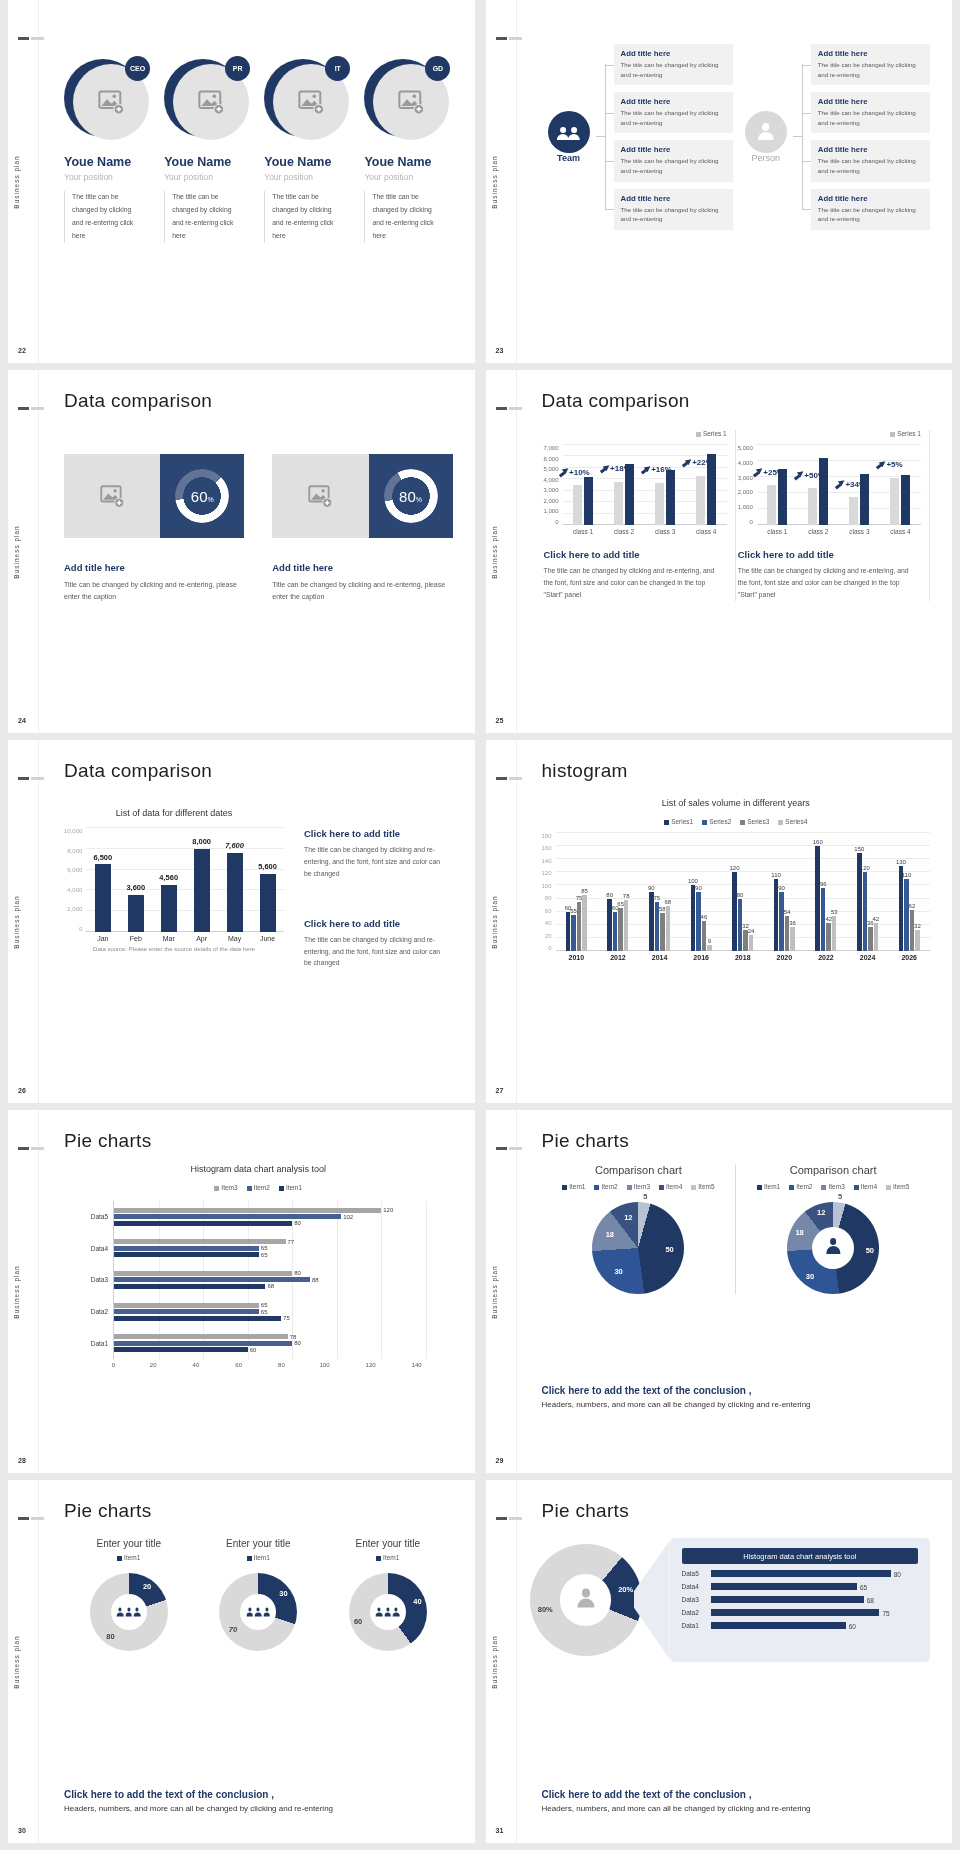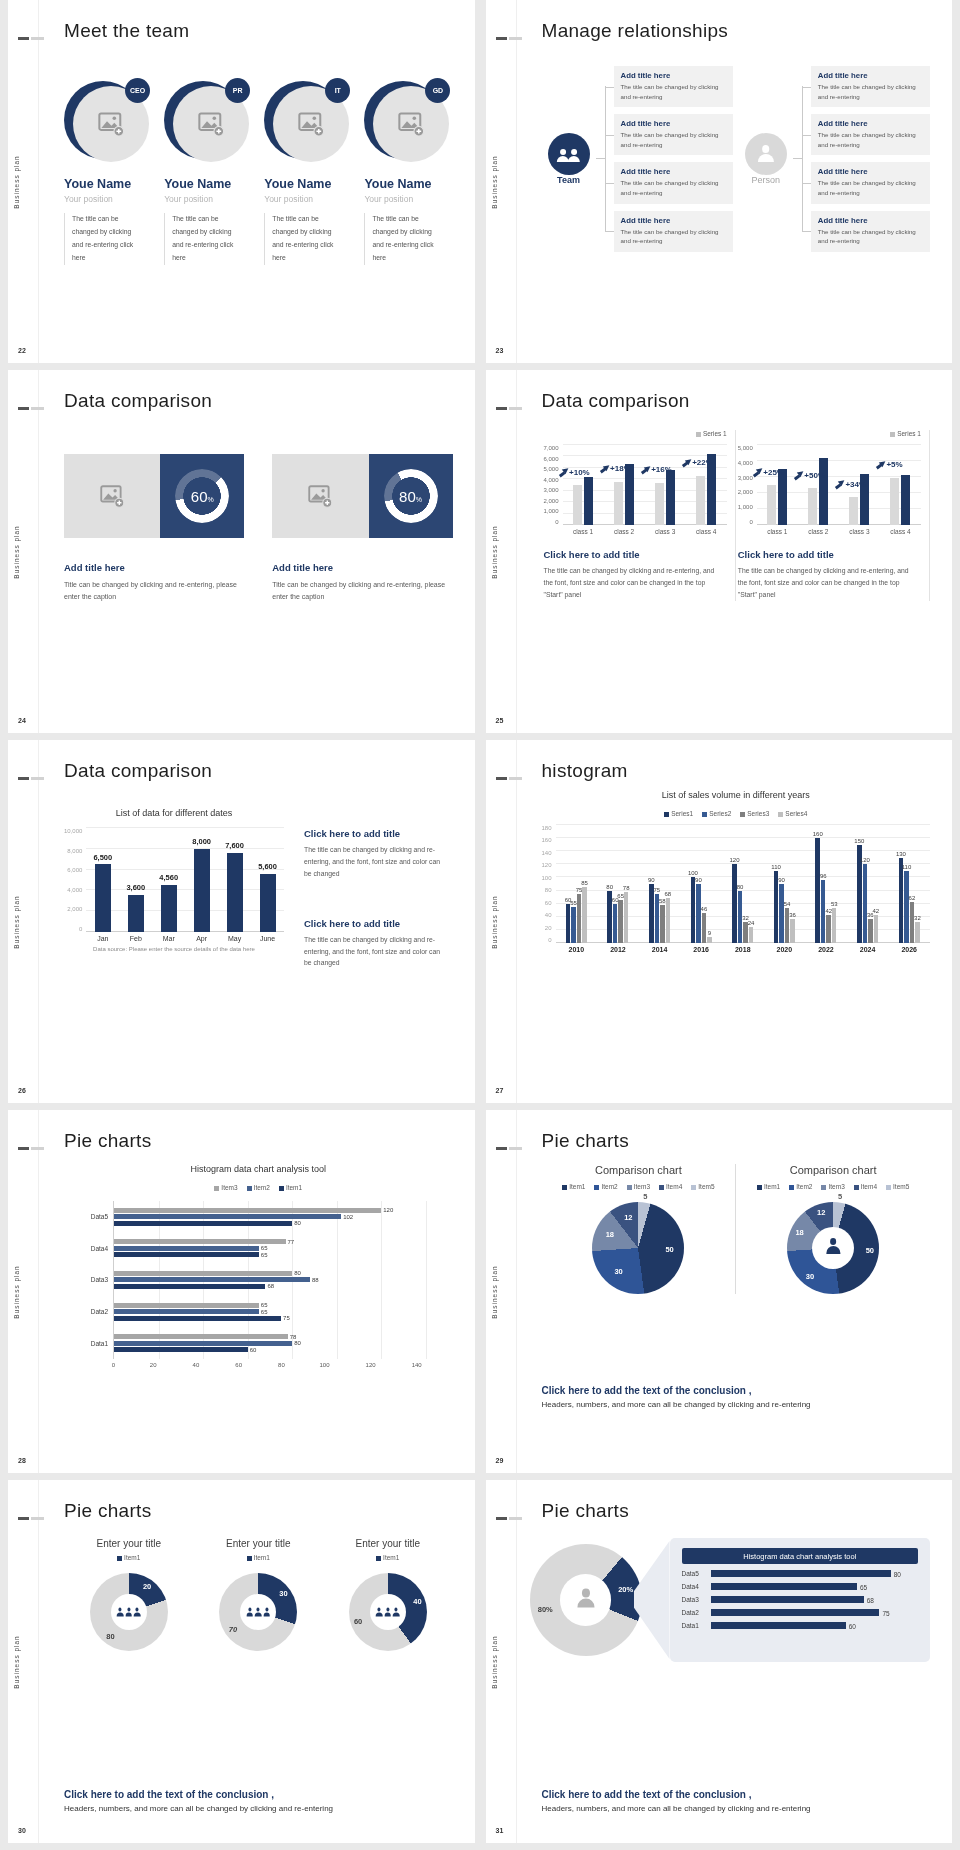--- a/index.html
+++ b/index.html
@@ -90,21 +90,21 @@
   .cta-b{margin-top:5px;font-size:6.8px;color:#595959;line-height:1.75;padding-right:6px}
   
   .s26-row{display:flex;margin-top:26px;gap:20px}
   .s26-chart{flex:0 0 220px}
   .c-title{font-size:9px;color:#333;text-align:center;margin-bottom:10px}
   .s26-chart .vb-y{color:#a8a8a8}
   .s26-chart .vb-x span{font-size:7px;color:#333}
   .src{margin-top:4px;font-size:6px;color:#8c8c8c;text-align:center}
   .s26-blocks{flex:1;display:flex;flex-direction:column;gap:24px;padding-top:6px}
   
-  .s27-chart{margin-top:8px}
+  .s27-chart{margin-top:16px}
   .s27-chart .vb-y{color:#a8a8a8}
   .s27-chart .vb-group{gap:1px}
   .s27-chart .vb-x span{font-weight:bold;font-size:7px;color:#222}
   .s27-chart .lg-row{margin:4px 0 8px}
   
   .s28-wrap{width:335px;margin:12px auto 0}
   .s28-wrap .lg-row{margin:4px 0 10px}
   .hb{display:grid;grid-template-columns:auto 1fr;column-gap:5px}
   .hb-y{display:flex;flex-direction:column;justify-content:space-around;align-items:flex-end;font-size:6.5px;color:#404040}
   .hb-plot{position:relative;border-left:1px solid #cfcfcf}
@@ -154,21 +154,20 @@
 
   <div class="slide">
     <span class="rail-line"></span>
     <span class="vtext">Business plan</span>
     <span class="logo">
         <i class="d"></i>
         <i class="l"></i>
       </span>
     <span class="pnum">22</span>
     <div class="content">
-      <div class="stitle">Meet the team</div>
       <div class="team-grid">
         <div class="member">
           <div class="av">
             <span class="av-back"></span>
             <span class="av-face">
                 <svg class="pic-ico" width="27" height="25" viewBox="0 0 24 22">
                   <rect x="1.2" y="1.2" width="18.6" height="14.6" rx="1.5" fill="none" stroke="currentColor" stroke-width="1.8"></rect>
                   <circle cx="14.5" cy="5.5" r="1.6" fill="currentColor"></circle>
                   <path d="M3 14 L8 8 L12 12 L14.5 9.5 L18.8 14 Z" fill="currentColor"></path>
                   <circle cx="18.5" cy="17" r="4.3" fill="currentColor" stroke="#e3e3e3" stroke-width="1"></circle>
@@ -241,21 +240,20 @@
 
   <div class="slide">
     <span class="rail-line"></span>
     <span class="vtext">Business plan</span>
     <span class="logo">
         <i class="d"></i>
         <i class="l"></i>
       </span>
     <span class="pnum">23</span>
     <div class="content">
-      <div class="stitle">Manage relationships</div>
       <div class="s23-row">
         <div class="s23-half">
           <div class="nodecol">
             <span class="bigcirc navy">
                 <span class="icon-team">
                   <span class="pers"></span>
                   <span class="pers"></span>
                 </span>
               </span>
             <span class="node-label">Team</span>
@@ -536,21 +534,21 @@
                   <div class="vb-group">
                     <div class="vb-bar" style="width: 16px; height: 45.6%; background: rgb(31, 56, 100);"></div>
                     <span class="vb-vlab" style="bottom: calc(45.6% + 3px);">4,560</span>
                   </div>
                   <div class="vb-group">
                     <div class="vb-bar" style="width: 16px; height: 80%; background: rgb(31, 56, 100);"></div>
                     <span class="vb-vlab" style="bottom: calc(80% + 3px);">8,000</span>
                   </div>
                   <div class="vb-group">
                     <div class="vb-bar" style="width: 16px; height: 76%; background: rgb(31, 56, 100);"></div>
-                    <span class="vb-vlab" style="bottom: calc(76% + 3px);">7,600</span>
+                    <span class="vb-vlab" style="bottom: calc(76% + 3px); font-style: italic;">7,600</span>
                   </div>
                   <div class="vb-group">
                     <div class="vb-bar" style="width: 16px; height: 56%; background: rgb(31, 56, 100);"></div>
                     <span class="vb-vlab" style="bottom: calc(56% + 3px); margin-top: 29px;">5,600</span>
                   </div>
                 </div>
               </div>
               <div class="vb-x">
                 <span>Jan</span>
                 <span>Feb</span>

